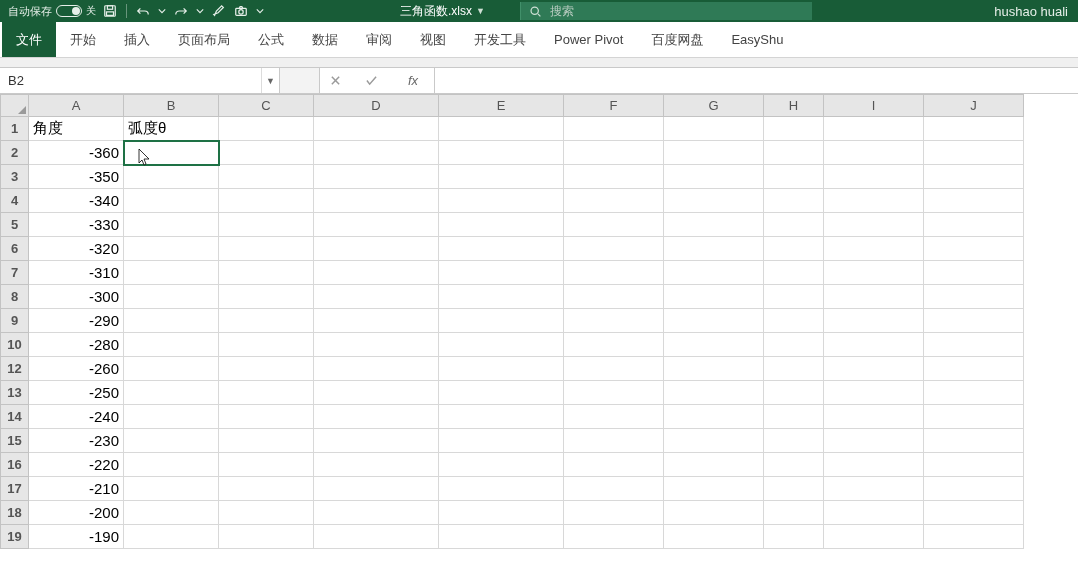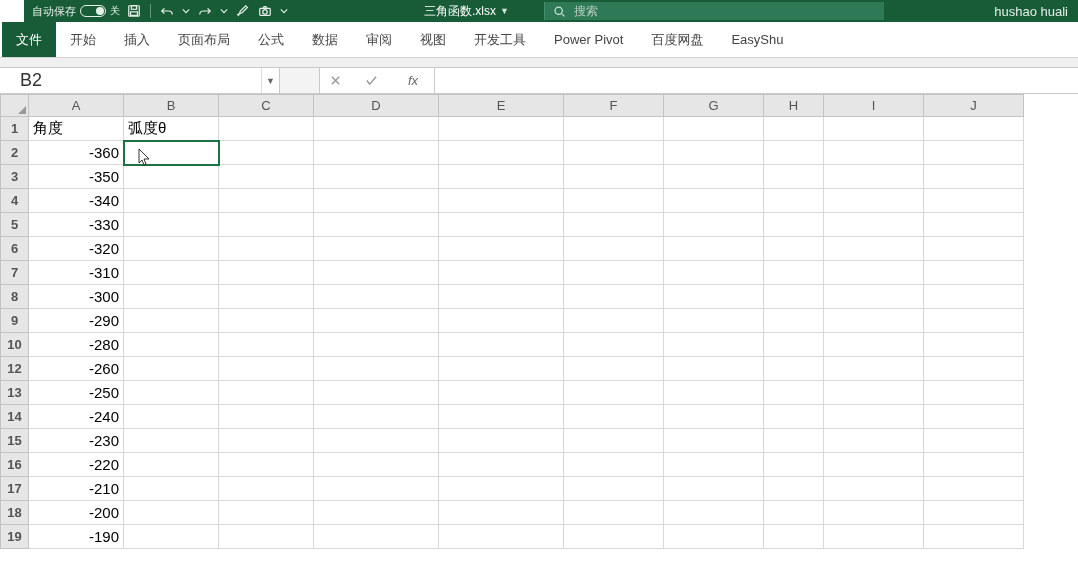--- a/index.html
+++ b/index.html
@@ -17,21 +17,20 @@
   
   .titlebar {
     height: 22px;
     background: #185c37;
     display: flex;
     align-items: center;
     color: #e6efe9;
     font-size: 12px;
     padding: 0 8px;
     position: relative;
-    margin-left: 24px;
   }
   .titlebar .left-group { display: flex; align-items: center; gap: 6px; }
   .autosave { display: flex; align-items: center; gap: 4px; font-size: 11px; }
   .toggle {
     width: 26px; height: 12px; border: 1px solid #e6efe9; border-radius: 8px;
     position: relative; display: inline-block;
   }
   .toggle::after {
     content: ""; position: absolute; right: 1px; top: 1px;
     width: 8px; height: 8px; border-radius: 50%; background: #e6efe9;
@@ -42,21 +41,21 @@
   .titlebar .center-group {
     position: absolute; left: 50%; transform: translateX(-50%);
     display: flex; align-items: center; gap: 4px;
   }
   .filename { color: #fff; font-size: 12px; }
   .filename-caret { font-size: 9px; color: #cfe0d5; }
   .searchwrap {
     position: absolute; left: 520px; top: 2px;
     display: flex; align-items: center;
     background: #2f7a56; border-left: 1px solid #41906a;
-    height: 18px; width: 340px; padding: 0 8px; gap: 8px;
+    height: 18px; width: 292px; padding: 0 8px; gap: 8px;
   }
   .searchwrap svg { stroke: #cfe0d5; fill: none; stroke-width: 1.5; }
   .search-text { color: #b8ccc0; font-size: 12px; }
   .username { position: absolute; right: 10px; color: #e6efe9; font-size: 13px; }
 
   
   .ribbon {
     height: 36px;
     background: #fff;
     border-bottom: 1px solid #d4d4d4;
@@ -91,21 +90,21 @@
     display: flex;
     align-items: stretch;
   }
   .namebox {
     width: 280px; display: flex; align-items: center;
     border-right: 1px solid #c9c9c9;
     background: #fff;
     position: relative;
   }
   .namebox-text {
-    flex: 1; padding: 0 20px; font-size: 18px; color: #333;
+    flex: 1; padding: 0 8px; font-size: 13px; color: #333;
     height: 100%; display: flex; align-items: center;
   }
   .namebox-caret {
     width: 18px; height: 100%; border-left: 1px solid #dcdcdc;
     display: flex; align-items: center; justify-content: center;
     font-size: 9px; color: #666; cursor: pointer;
   }
   .fbar-gap { width: 40px; border-right: 1px solid #c9c9c9; background: #f3f3f3; display:flex; align-items:center; justify-content:center; gap:6px;}
   .fx-btns {
     display: flex; align-items: center; border-right: 1px solid #c9c9c9;

